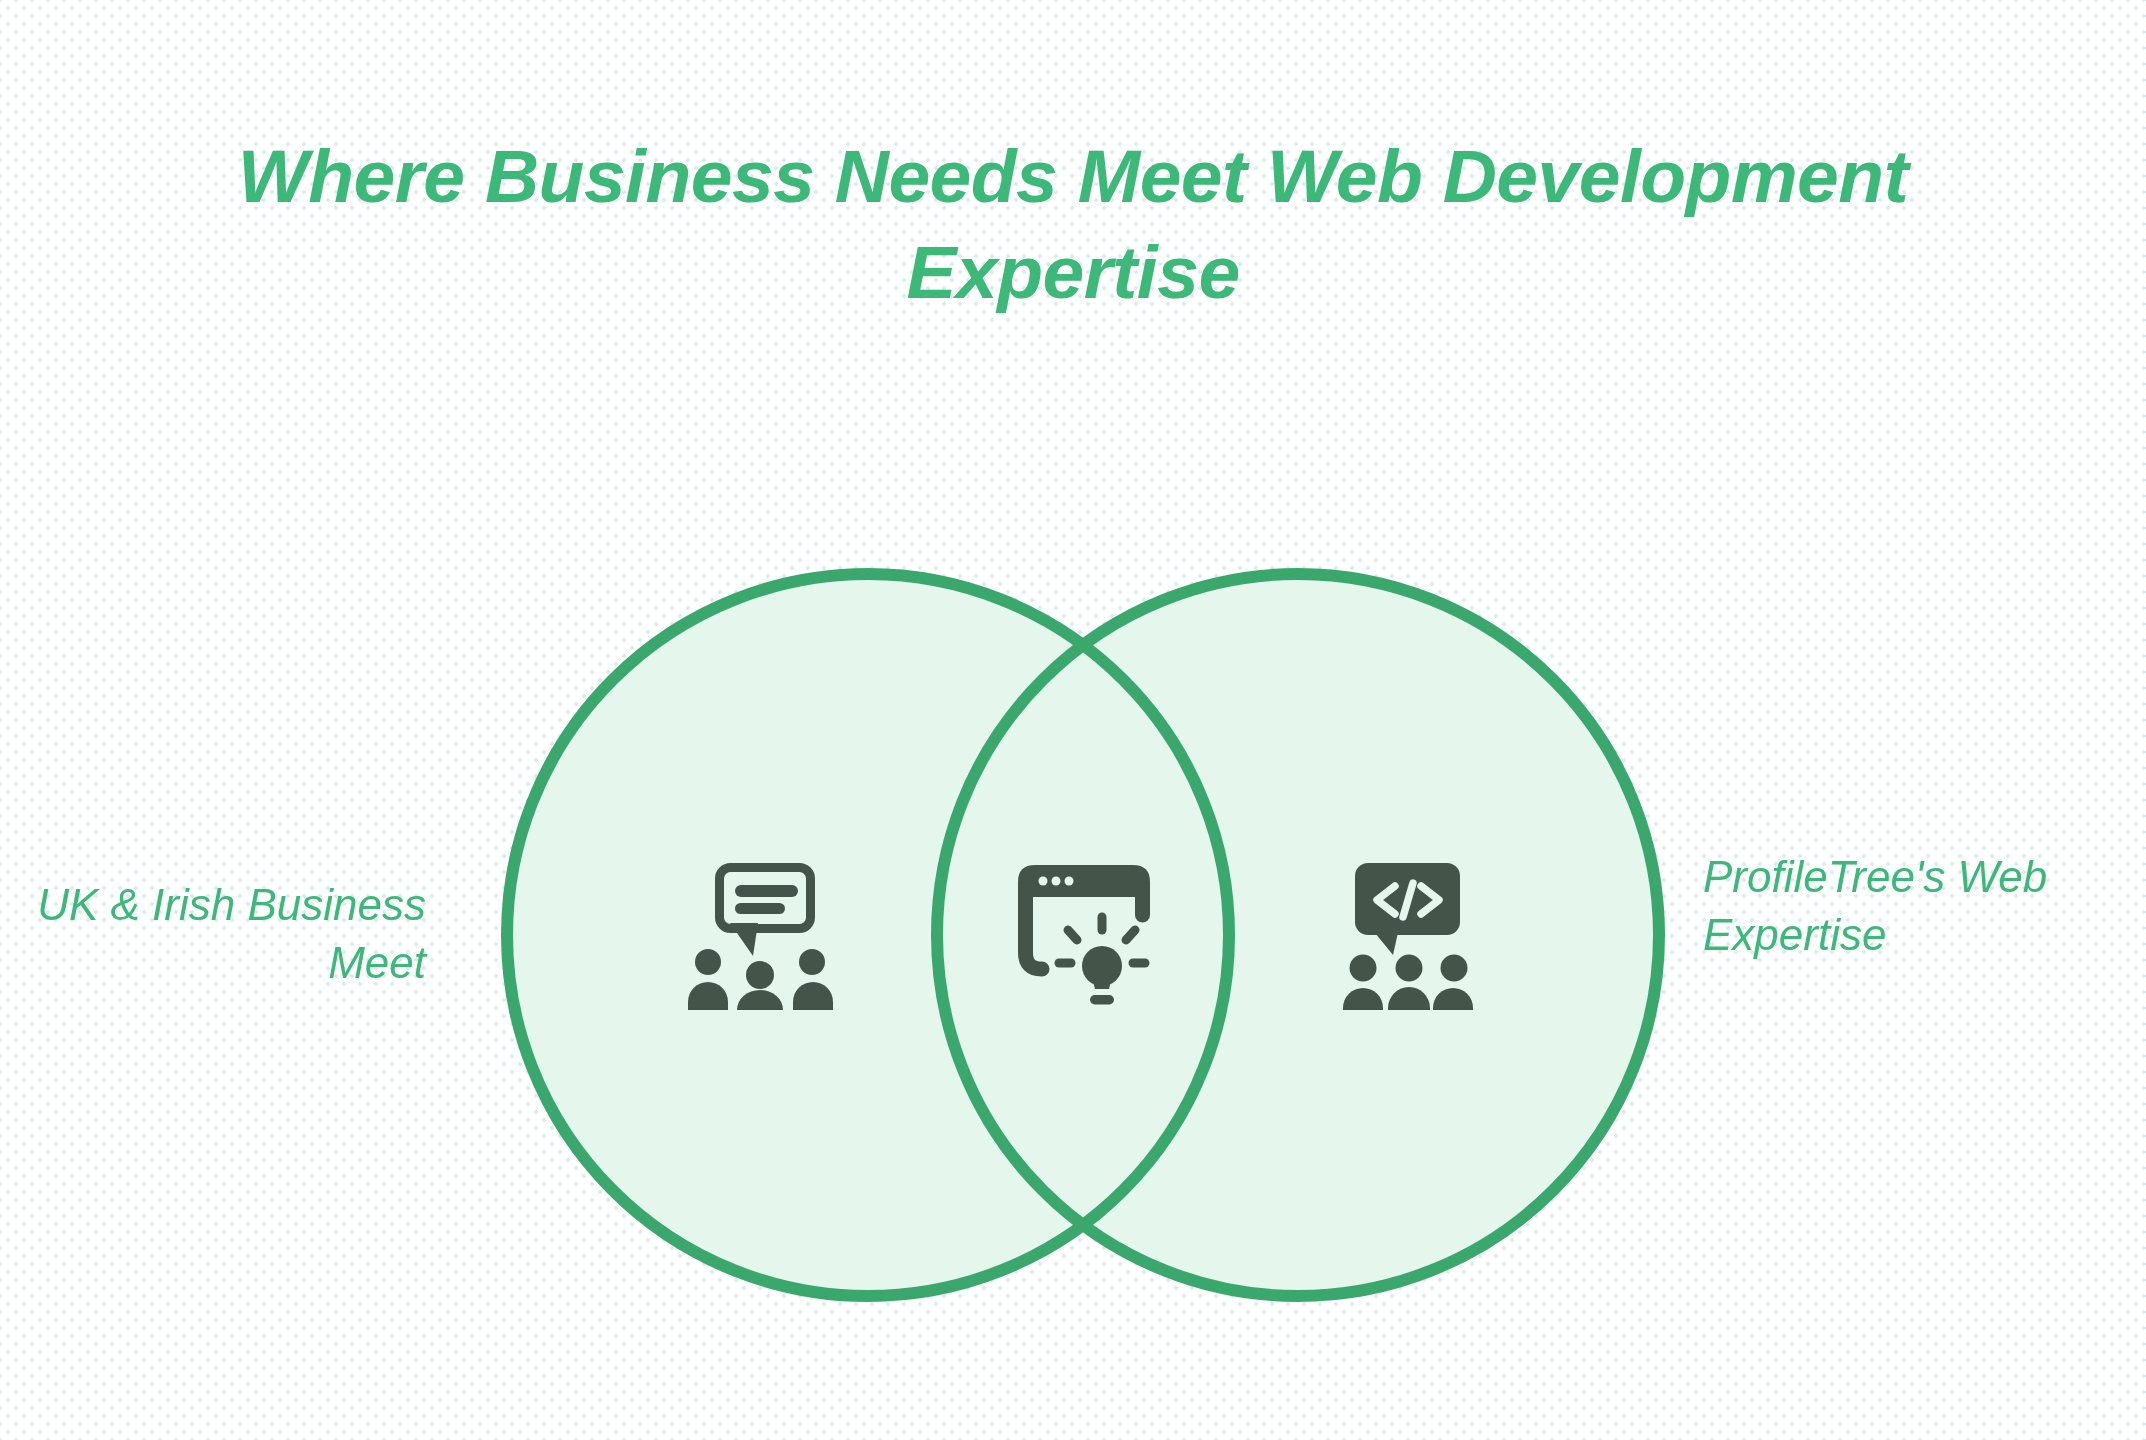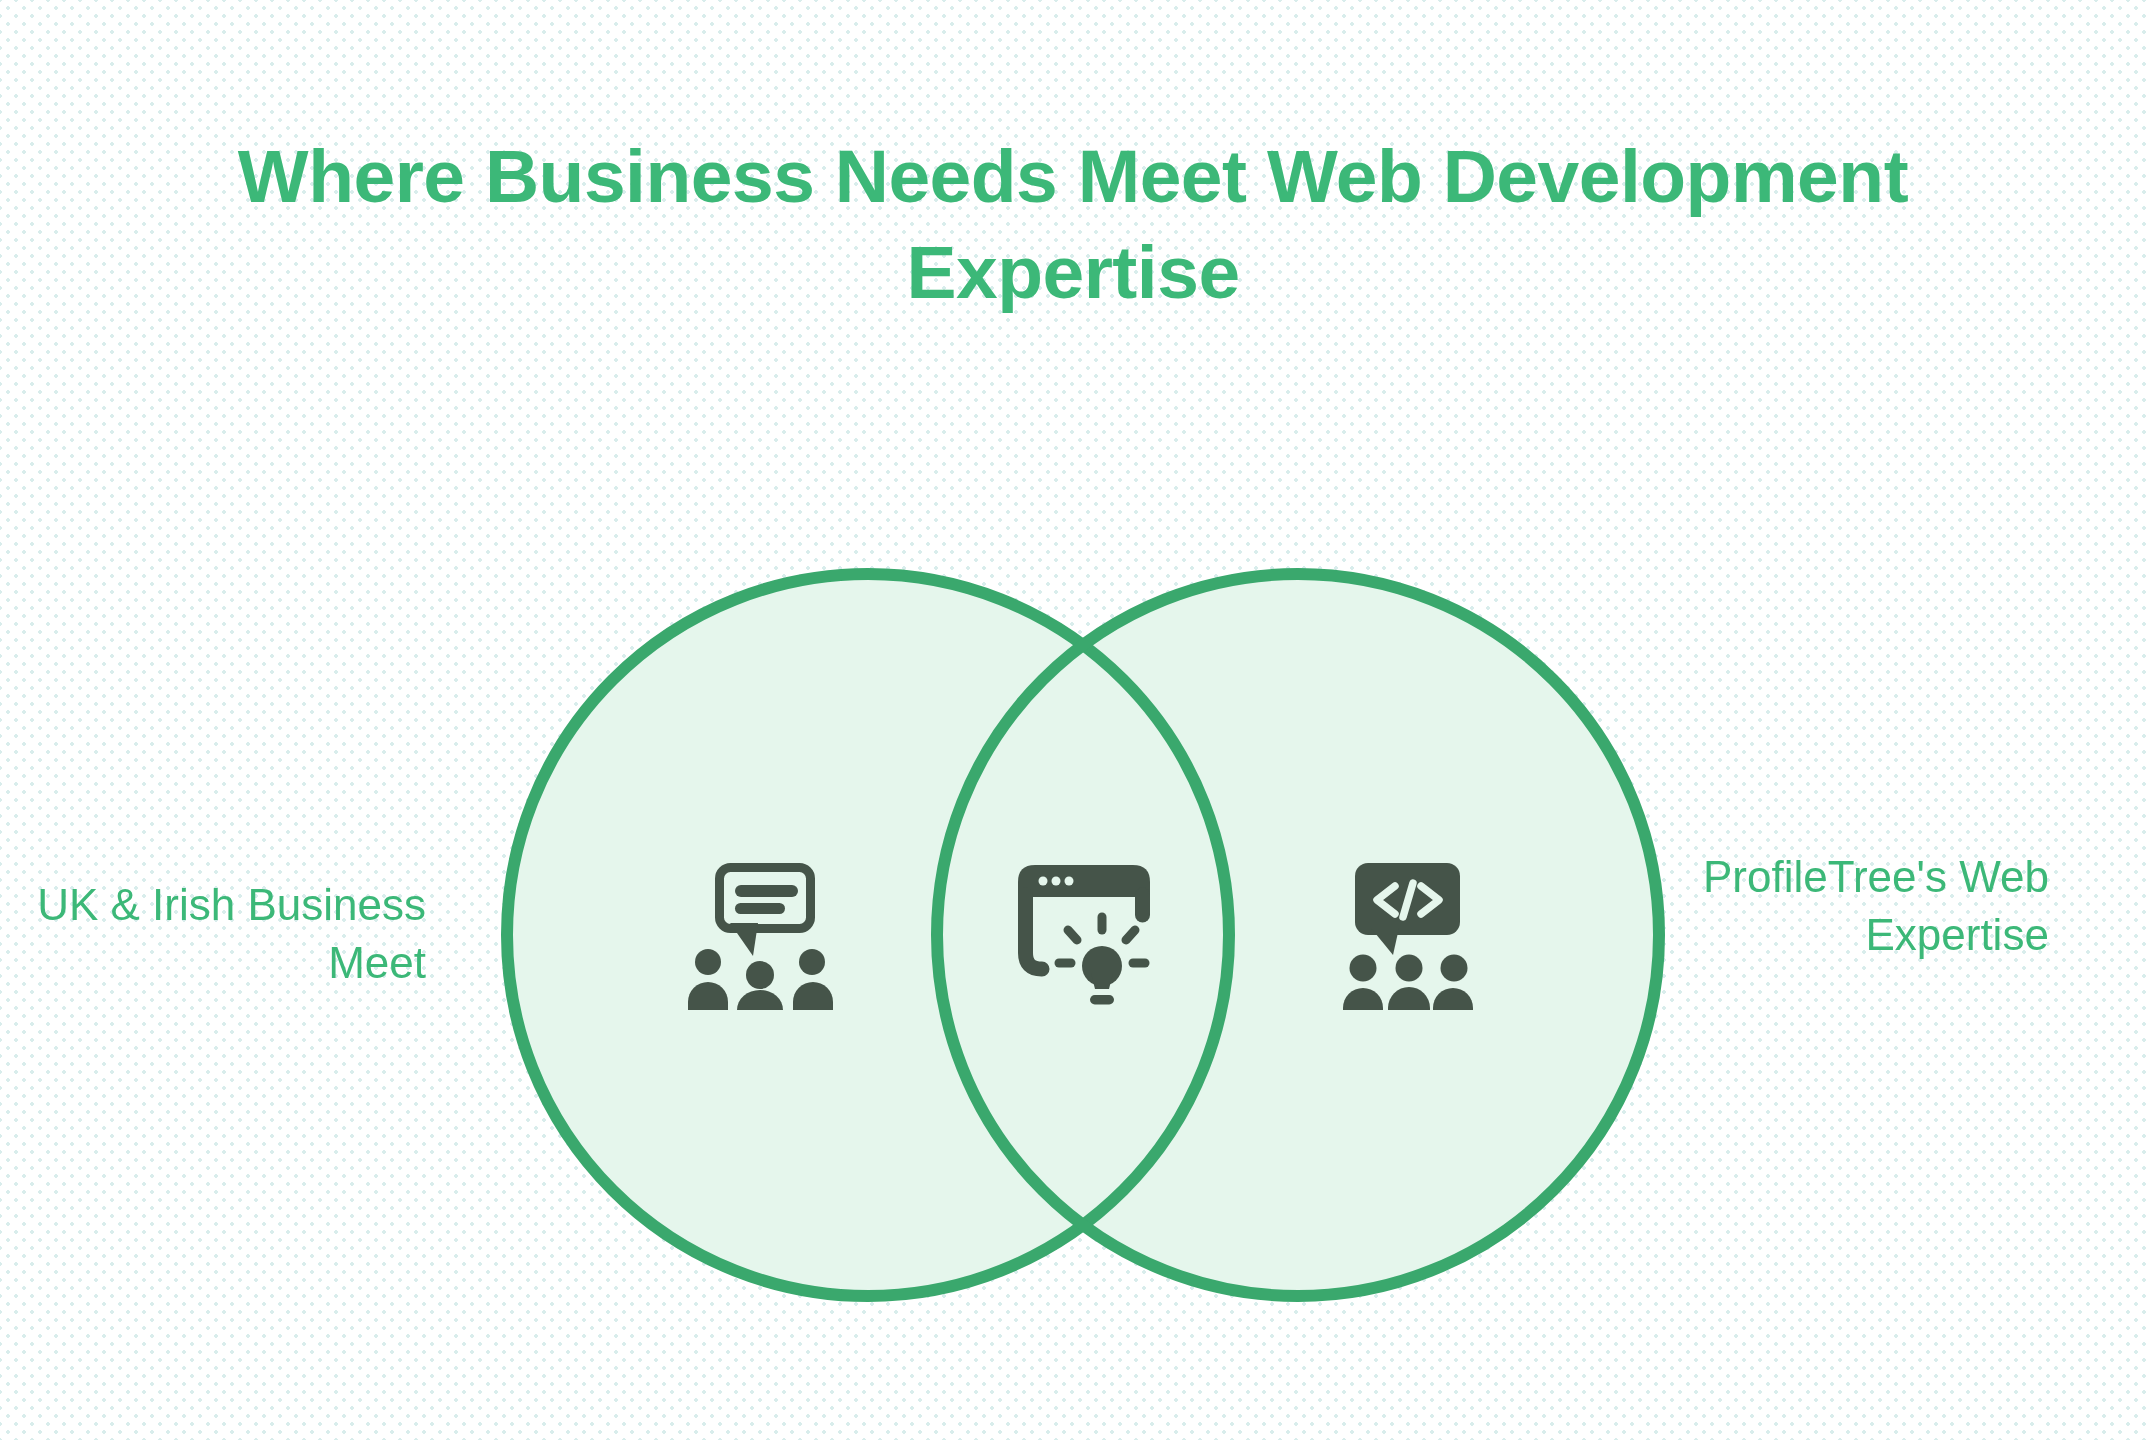--- a/index.html
+++ b/index.html
@@ -9,20 +9,21 @@
     position: relative;
     width: 2146px;
     height: 1440px;
     overflow: hidden;
     background-color: #ffffff;
     background-image:
       radial-gradient(circle, var(--dot-color) 1.7px, transparent 1.8px),
       radial-gradient(circle, var(--dot-color) 1.7px, transparent 1.8px);
     background-size: 16px 16px, 16px 16px;
     background-position: 0 0, 8px 8px;
+    font-style: italic;
   }
 
   .title {
     position: absolute;
     top: 128px;
     left: 50%;
     transform: translateX(-50%);
     width: 1900px;
     margin: 0;
     text-align: center;
@@ -58,21 +59,21 @@
   }
   .label-left {
     top: 876px;
     right: 1720px;
     text-align: right;
     white-space: nowrap;
   }
   .label-right {
     top: 848px;
     left: 1703px;
-    text-align: right;
+    text-align: left;
     white-space: nowrap;
   }
 
   .ic        { fill: var(--icon-dark); }
   .ic-line   { stroke: var(--icon-dark); fill: none; }
   .ic-light  { fill: var(--circle-fill); }
   .ic-knock  { stroke: var(--circle-fill); fill: none; }
 
   #left-icon   { left: 688px;  top: 863px; }
   #center-icon { left: 1018px; top: 865px; }

